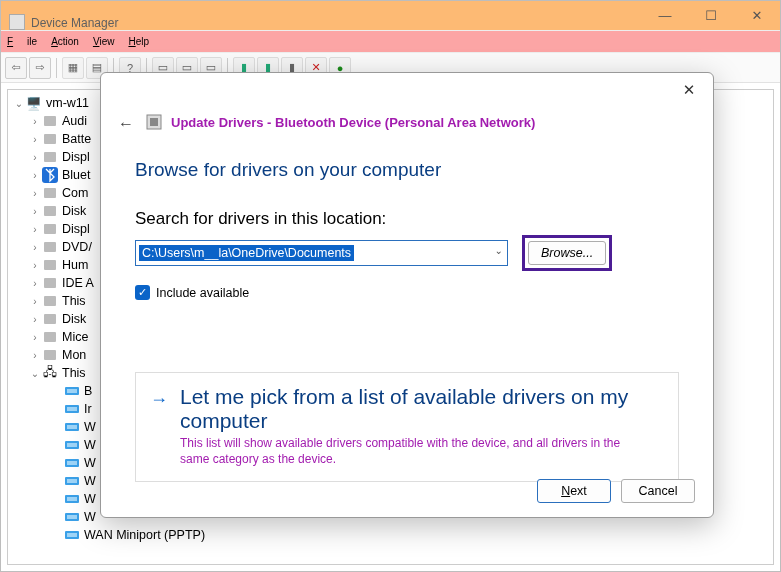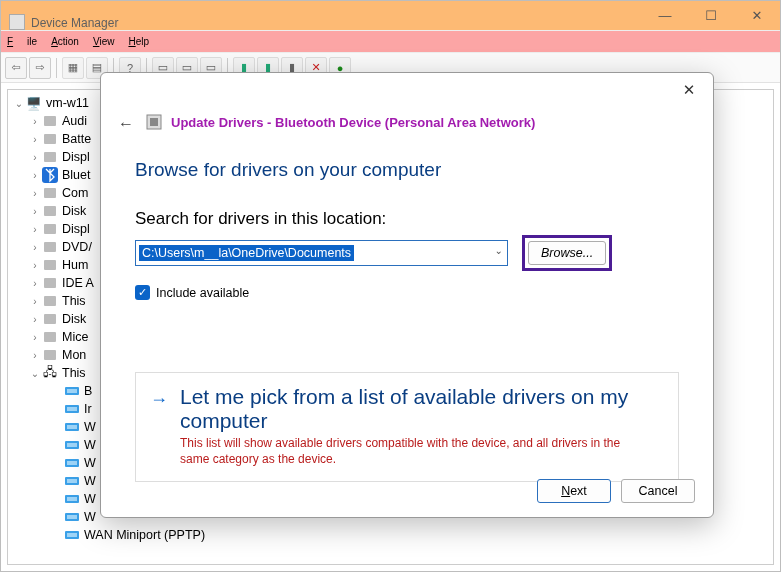--- a/index.html
+++ b/index.html
@@ -41,21 +41,21 @@
   .combo { flex:0 0 373px; height:26px; border:1px solid #2a6fbd; display:flex; align-items:center; position:relative; }
   .combo-text { background:#0b63c8; color:#fff; padding:1px 3px; font-size:12.5px; margin-left:3px; }
   .combo-drop { position:absolute; right:4px; top:4px; color:#555; font-size:10px; }
   .browse-wrap { border:3px solid #4c1d95; padding:3px;font-style:italic; }
   .btn { min-width:74px; height:24px; border:1px solid #adadad; background:#fdfdfd; border-radius:3px; font-size:12.5px; padding:0 12px; display:inline-flex;align-items:center;justify-content:center;}
   .chk-row { display:flex; align-items:center; margin-top:14px; font-size:12.5px;}
   .chk { width:15px; height:15px; border-radius:3px; background:#0a64c8; color:#fff; display:inline-flex;align-items:center;justify-content:center; font-size:11px; margin-right:6px;}
   .pickbox { border:1px solid #ddd; margin-top:72px; padding:12px 14px 14px 14px; display:flex; gap:12px;}
   .pick-arrow { color:#0a64c8; font-size:18px; padding-top:2px;}
   .pick-title { color:#0a3e82; font-size:21px; }
-  .pick-desc { color:#b91c1c; font-size:12px; line-height:1.35; margin-top:2px; max-width:470px;}
+  .pick-desc { color:#a21caf; font-size:12px; line-height:1.35; margin-top:2px; max-width:470px;}
   .dlg-foot { position:absolute; bottom:14px; right:18px; display:flex; gap:10px; }
   .btn-next { border-color:#2a6fbd; }
 </style>
 </head>
 <body>
 
 <div class="win">
   <div class="titlebar">
     <span class="title-icon"></span>
     <span class="title-text">Device Manager</span>

